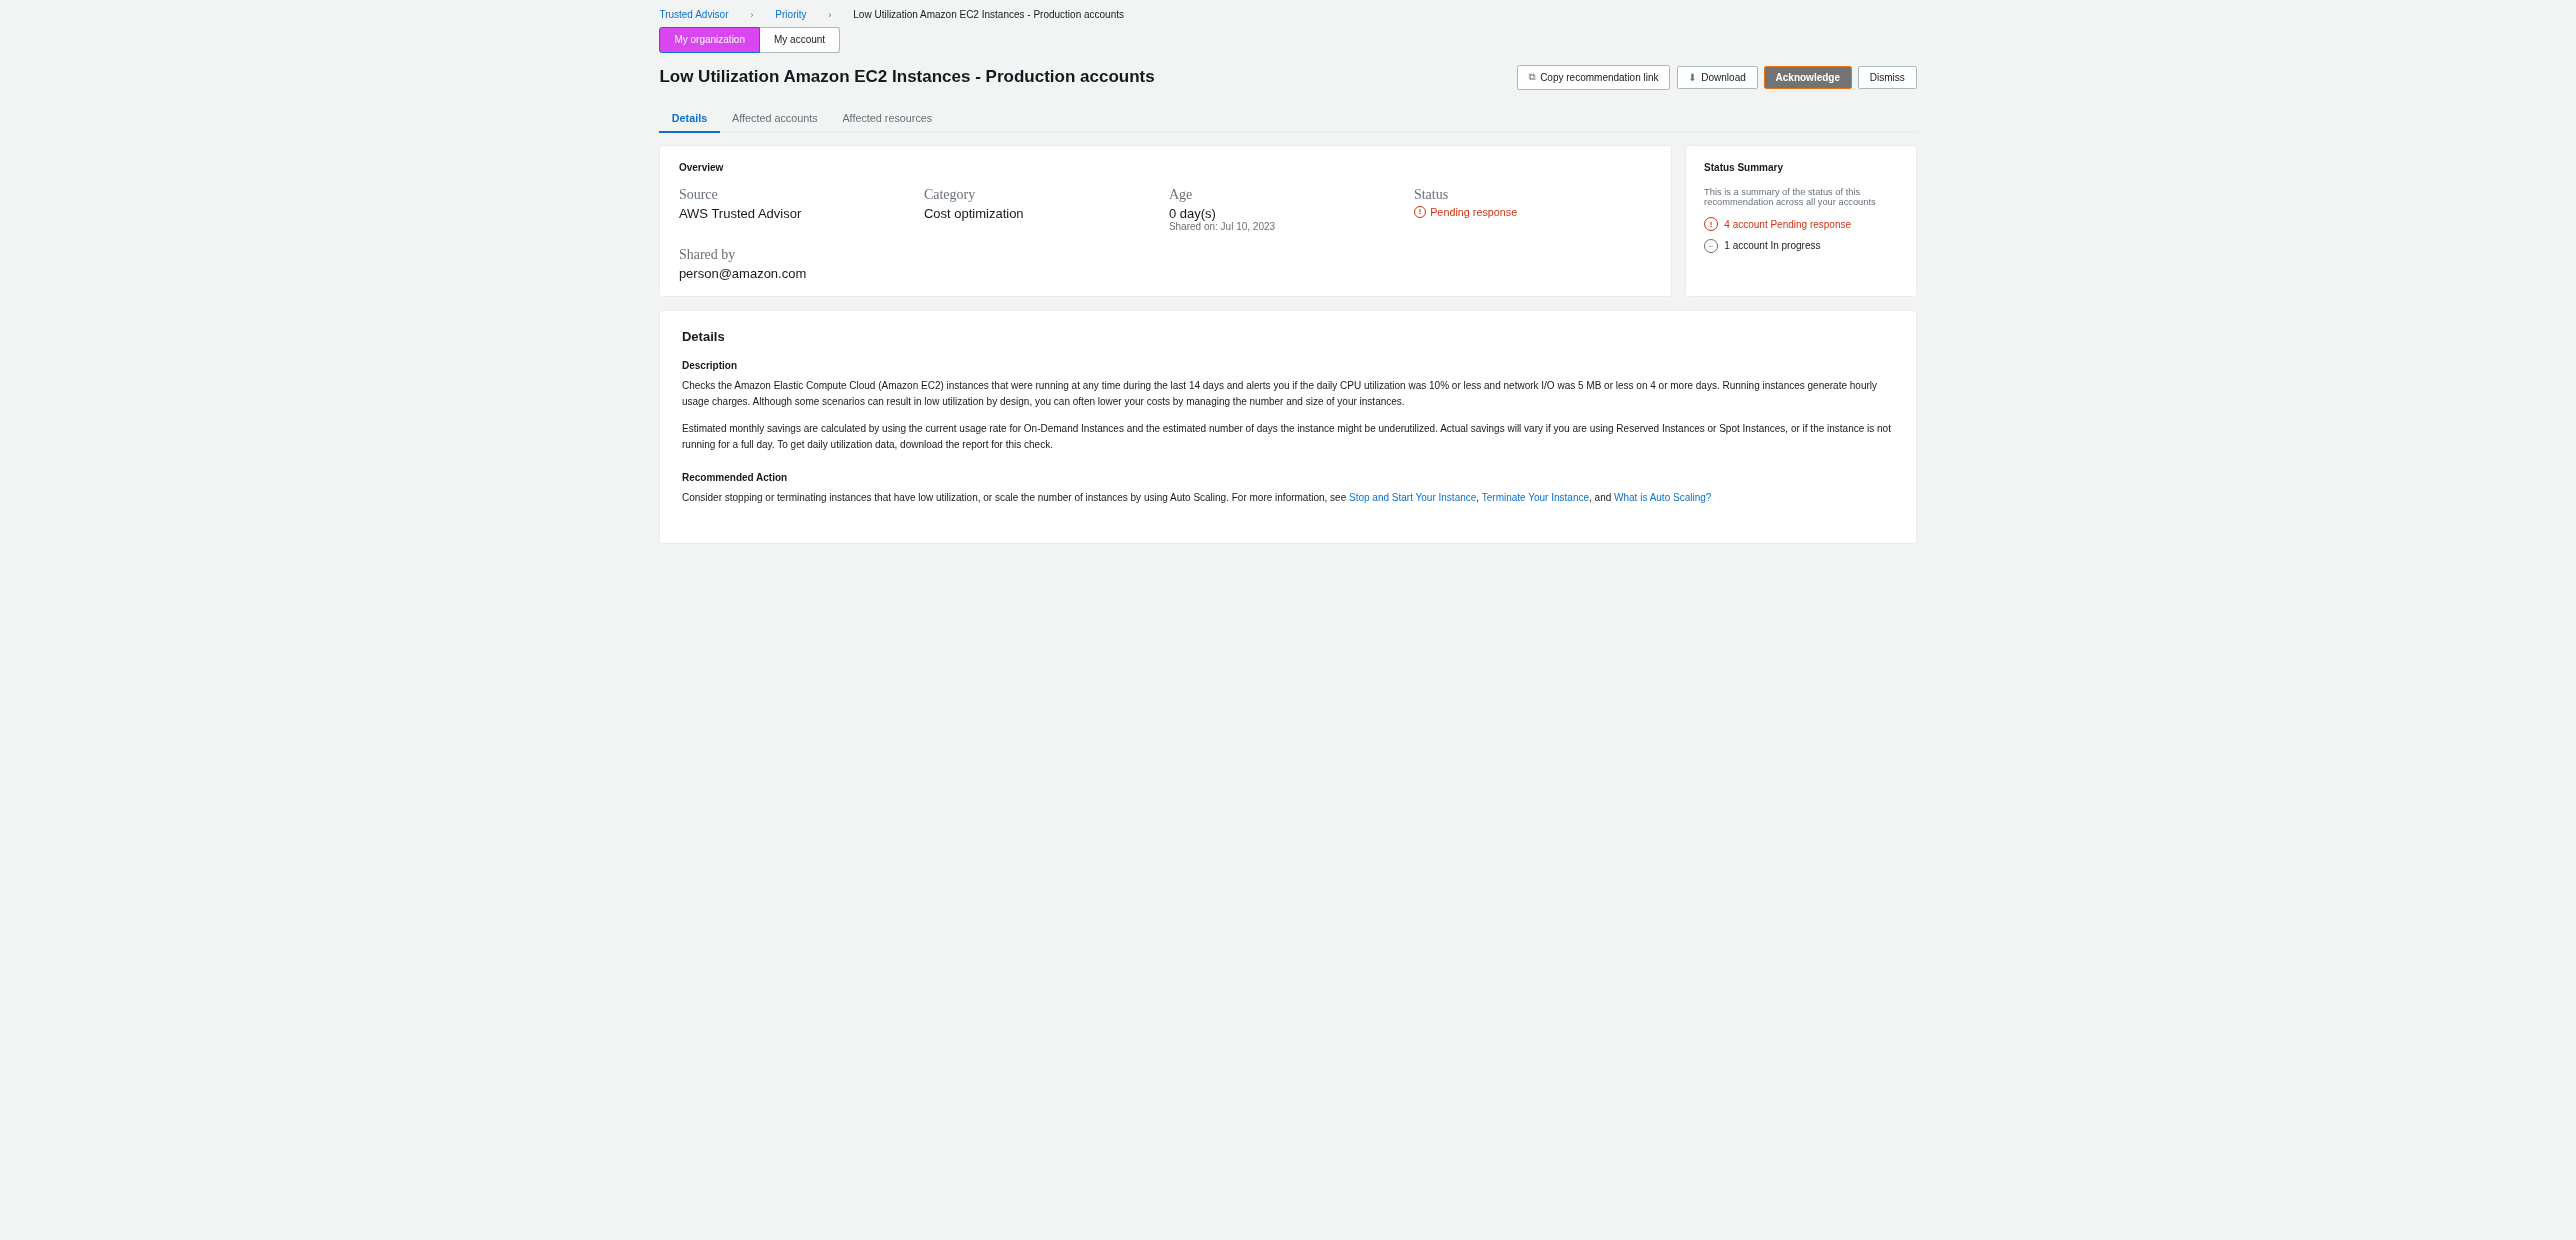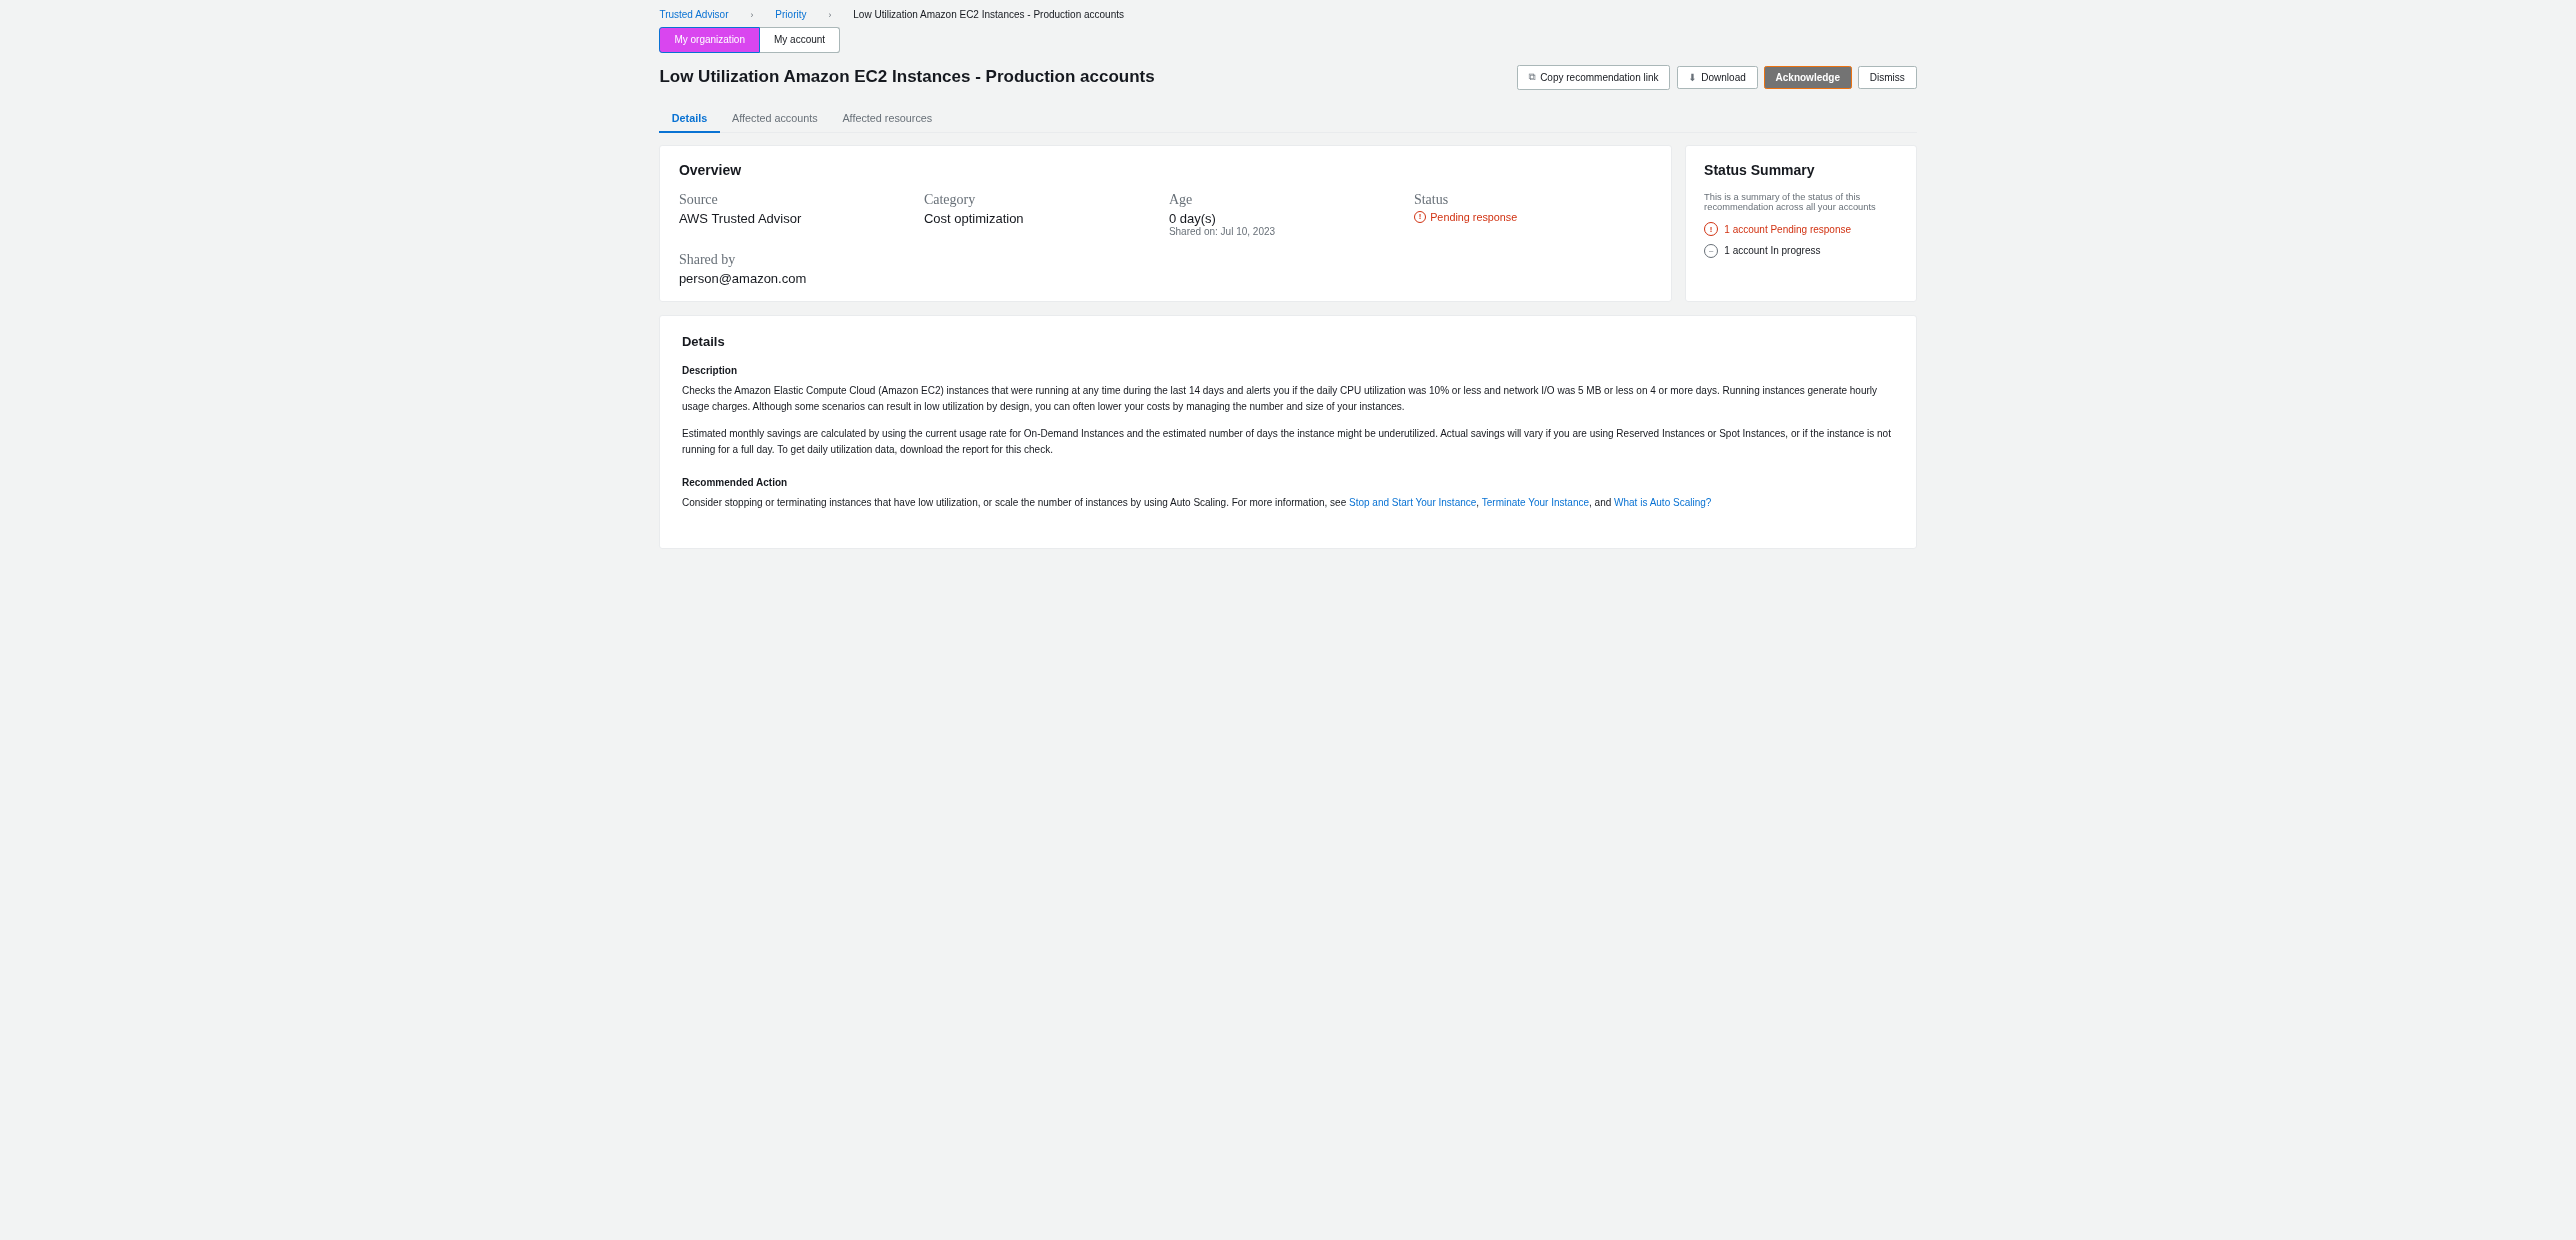--- a/index.html
+++ b/index.html
@@ -121,21 +121,21 @@
       margin-bottom: 12.4px;
     }
     
     .card {
       background: #fff;
       border: 0.8px solid #e9ebed;
       border-radius: 3.1px;
       padding: 15.4px 18.5px;
     }
     .card-title {
-      font-size: 14px;
+      font-size: 10px;
       font-weight: 700;
       margin-bottom: 14px;
     }
     .overview-card { flex: 1; }
     .status-card { width: 232px; min-width: 216px; }
     .overview-grid {
       display: grid;
       grid-template-columns: 1fr 1fr 1fr 1fr;
       gap: 12.4px 6.2px;
       margin-bottom: 15.4px;
@@ -328,21 +328,21 @@
         <div class="overview-field-label">Shared by</div>
         <div class="overview-field-value">person@amazon.com</div>
       </div>
     </div>
 
     <div class="card status-card">
       <div class="card-title">Status Summary</div>
       <div class="status-subtitle">This is a summary of the status of this recommendation across all your accounts</div>
       <div class="status-item status-item-pending">
         <span class="status-circle-pending">!</span>
-        <span>1 account Pending response</span>
+        <span>4 account Pending response</span>
       </div>
       <div class="status-item status-item-inprogress">
         <span class="status-circle-inprogress">–</span>
         <span>1 account In progress</span>
       </div>
     </div>
   </div>
 
   <div class="details-card">
     <div class="details-card-title">Details</div>

